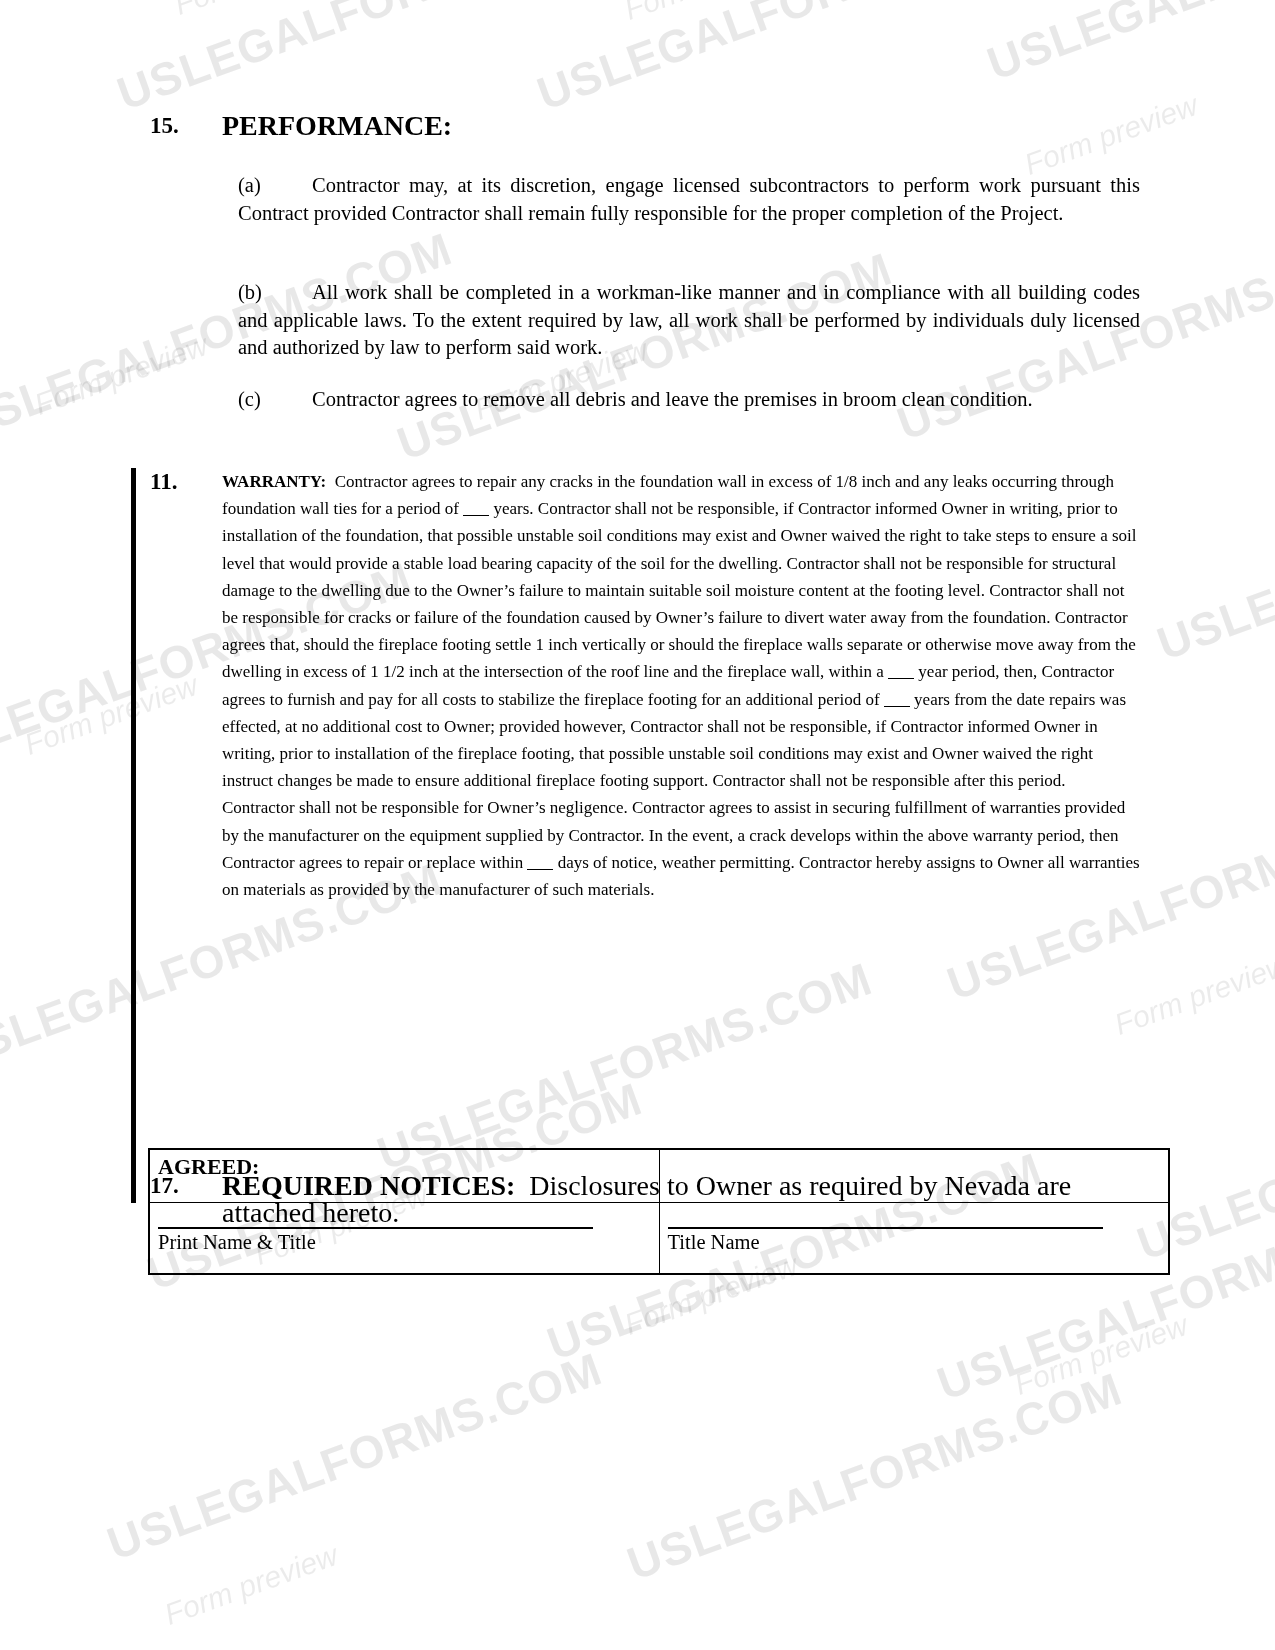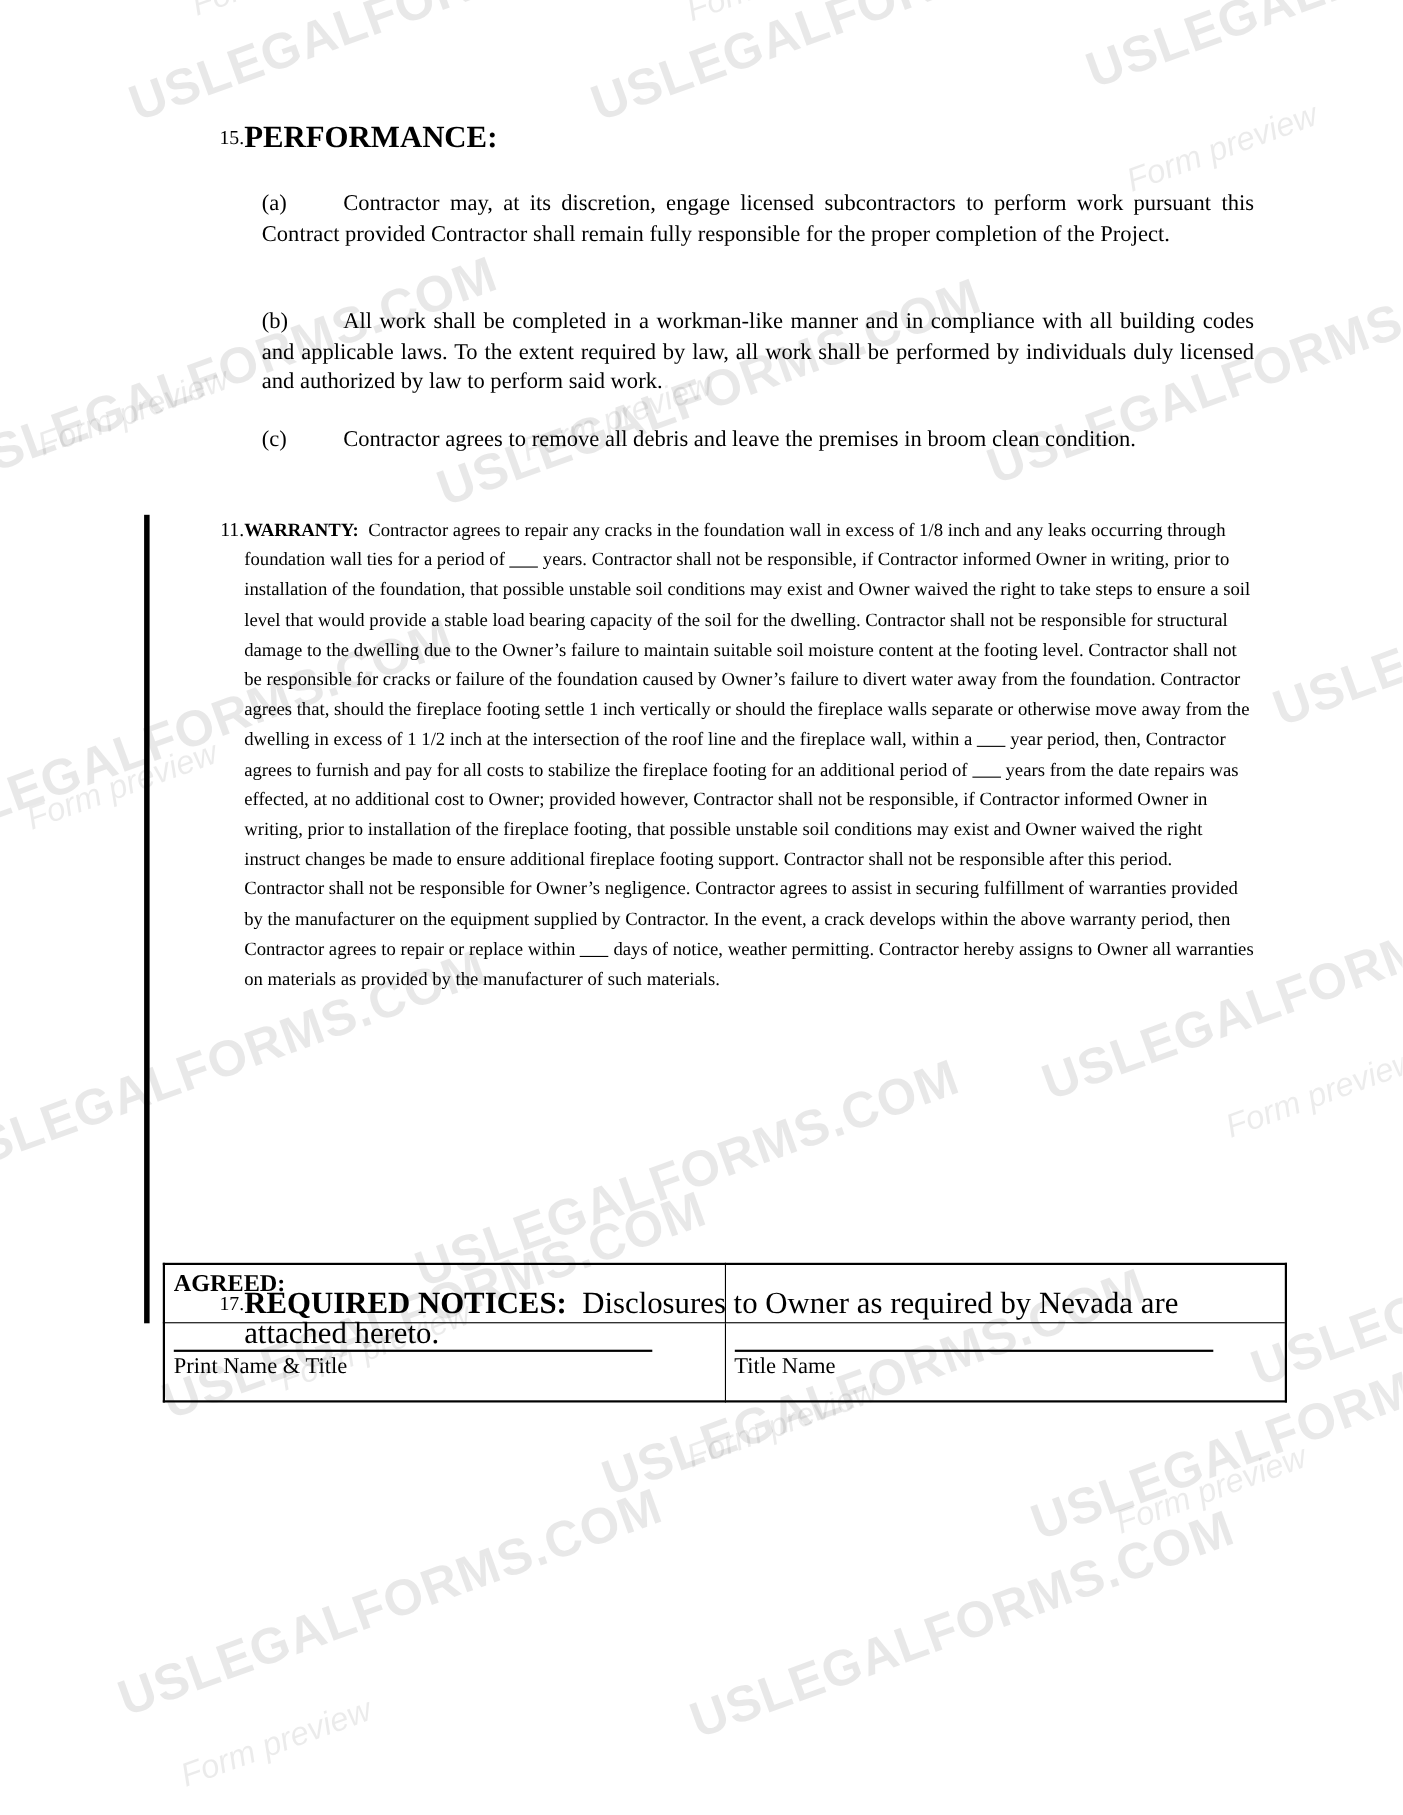--- a/index.html
+++ b/index.html
@@ -58,24 +58,23 @@
   }
 
   
   .clause {
     display: flex;
     align-items: flex-start;
   }
   .clause-num {
     width: 72px;
     flex: 0 0 72px;
-    font-weight: normal;
-    font-size: 18px;
+    font-weight: bold;
+    font-size: 23px;
     line-height: 27px;
-    text-align: right;
   }
   .clause-body {
     flex: 1 1 auto;
     font-size: 28px;
     line-height: 27px;
   }
   .clause-title {
     font-weight: bold;
   }
 

